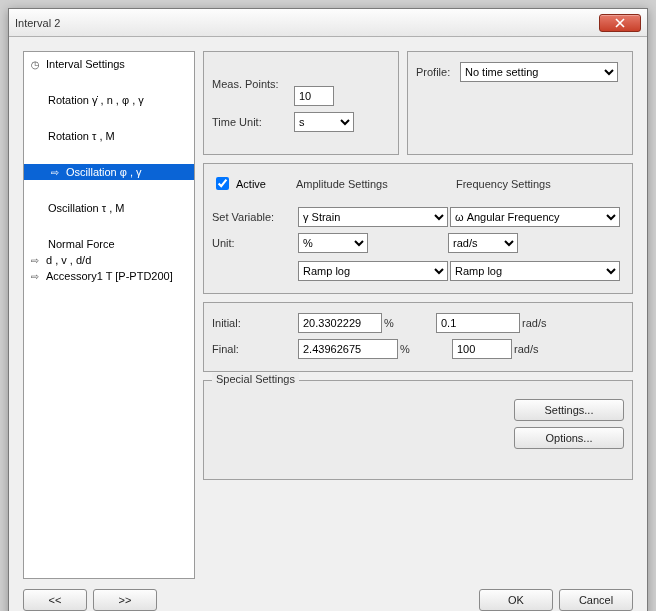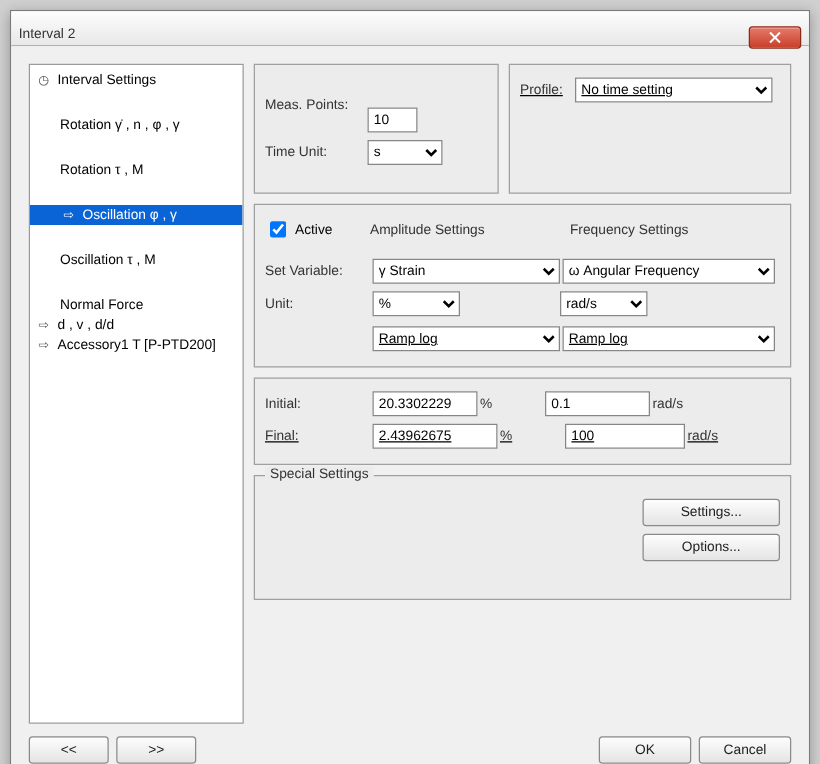--- a/index.html
+++ b/index.html
@@ -1,33 +1,33 @@
 <!DOCTYPE html>
 <html><head>
 <meta charset="utf-8">
 <style>
 * { box-sizing: border-box; font-family: 'Segoe UI', Tahoma, sans-serif; font-size: 11px; }
 body { margin: 0; background: #d0d0d0; padding: 8px; }
 .window { width: 640px; background: #fff; border: 1px solid #7a7a7a; box-shadow: 0 2px 10px rgba(0,0,0,0.3); margin: 0 auto; }
-.titlebar { height: 28px; background: linear-gradient(#fdfdfd, #e8e8e8); border-bottom: 1px solid #b0b0b0; display: flex; align-items: flex-start; padding: 12px 6px; }
+.titlebar { height: 28px; background: linear-gradient(#fdfdfd, #e8e8e8); border-bottom: 1px solid #b0b0b0; display: flex; align-items: center; padding: 0 6px; }
 .titlebar-text { flex: 1; color: #333; }
 .close-btn { width: 42px; height: 18px; background: linear-gradient(#e67a6a, #c8402a); border: 1px solid #8a2a1a; border-radius: 3px; color: #fff; display: flex; align-items: center; justify-content: center; cursor: pointer; box-shadow: inset 0 1px 0 rgba(255,255,255,0.3); }
 .close-btn svg { width: 10px; height: 10px; }
 .dialog-body { padding: 14px; background: #f0f0f0; }
 .content { display: flex; gap: 8px; }
 .tree-panel { width: 172px; background: #fff; border: 1px solid #9a9a9a; padding: 4px 0; height: 528px; overflow: hidden; }
 .tree-item { display: flex; align-items: center; padding: 2px 4px; gap: 4px; cursor: pointer; white-space: nowrap; color: #000; }
 .tree-item.indent { padding-left: 24px; margin-top: 20px; }
 .tree-item.selected { background: #0a64d6; color: #fff; }
 .tree-icon { width: 14px; display: inline-flex; justify-content: center; color: #555; font-size: 10px; }
 .right-panel { flex: 1; display: flex; flex-direction: column; gap: 8px; }
 .group { border: 1px solid #a0a0a0; padding: 10px 8px 12px 8px; background: #ececec; position: relative; }
 .group-title { position: absolute; top: -8px; left: 8px; background: #ececec; padding: 0 4px; color: #333; }
 .row { display: flex; align-items: center; gap: 2px; margin-bottom: 6px; }
-.row:last-child { margin-bottom: 0; text-decoration: underline; }
+.row:last-child { margin-bottom: 0; }
 .label { color: #333; }
 input[type="text"] { border: 1px solid #868686; background: #fff; padding: 2px 4px; height: 20px; }
 select { border: 1px solid #868686; background: #fff; height: 20px; }
 .top-row { display: flex; gap: 8px; }
 .top-left { flex: 1; }
 .top-right { width: 226px; }
 .checkbox { display: flex; align-items: center; gap: 4px; }
 .checkbox input { width: 13px; height: 13px; }
 .col-header { font-weight: normal; color: #333; }
 .btn { border: 1px solid #8a8a8a; background: linear-gradient(#fdfdfd, #e4e4e4); padding: 3px 10px; min-width: 74px; height: 22px; cursor: pointer; border-radius: 3px; color: #222; }
@@ -141,21 +141,21 @@
             <span class="label" style="width:84px">Initial:</span>
             <input type="text" style="width: 84px;" value="20.3302229">
             <span class="label" style="width:50px">%</span>
             <input type="text" style="width: 84px;" value="0.1">
             <span class="label">rad/s</span>
           </div>
           <div class="row">
             <span class="label" style="width:84px">Final:</span>
             <input type="text" style="width: 100px;" value="2.43962675">
             <span class="label" style="width:50px">%</span>
-            <input type="text" style="width: 96px;" value="100">
+            <input type="text" style="width: 60px;" value="100">
             <span class="label">rad/s</span>
           </div>
         </div>
 
         <div class="group" style="min-height:100px">
           <span class="group-title">Special Settings</span>
           <div class="special-btns">
             <button class="btn" style="min-width:110px">Settings...</button>
             <button class="btn" style="min-width:110px">Options...</button>
           </div>

